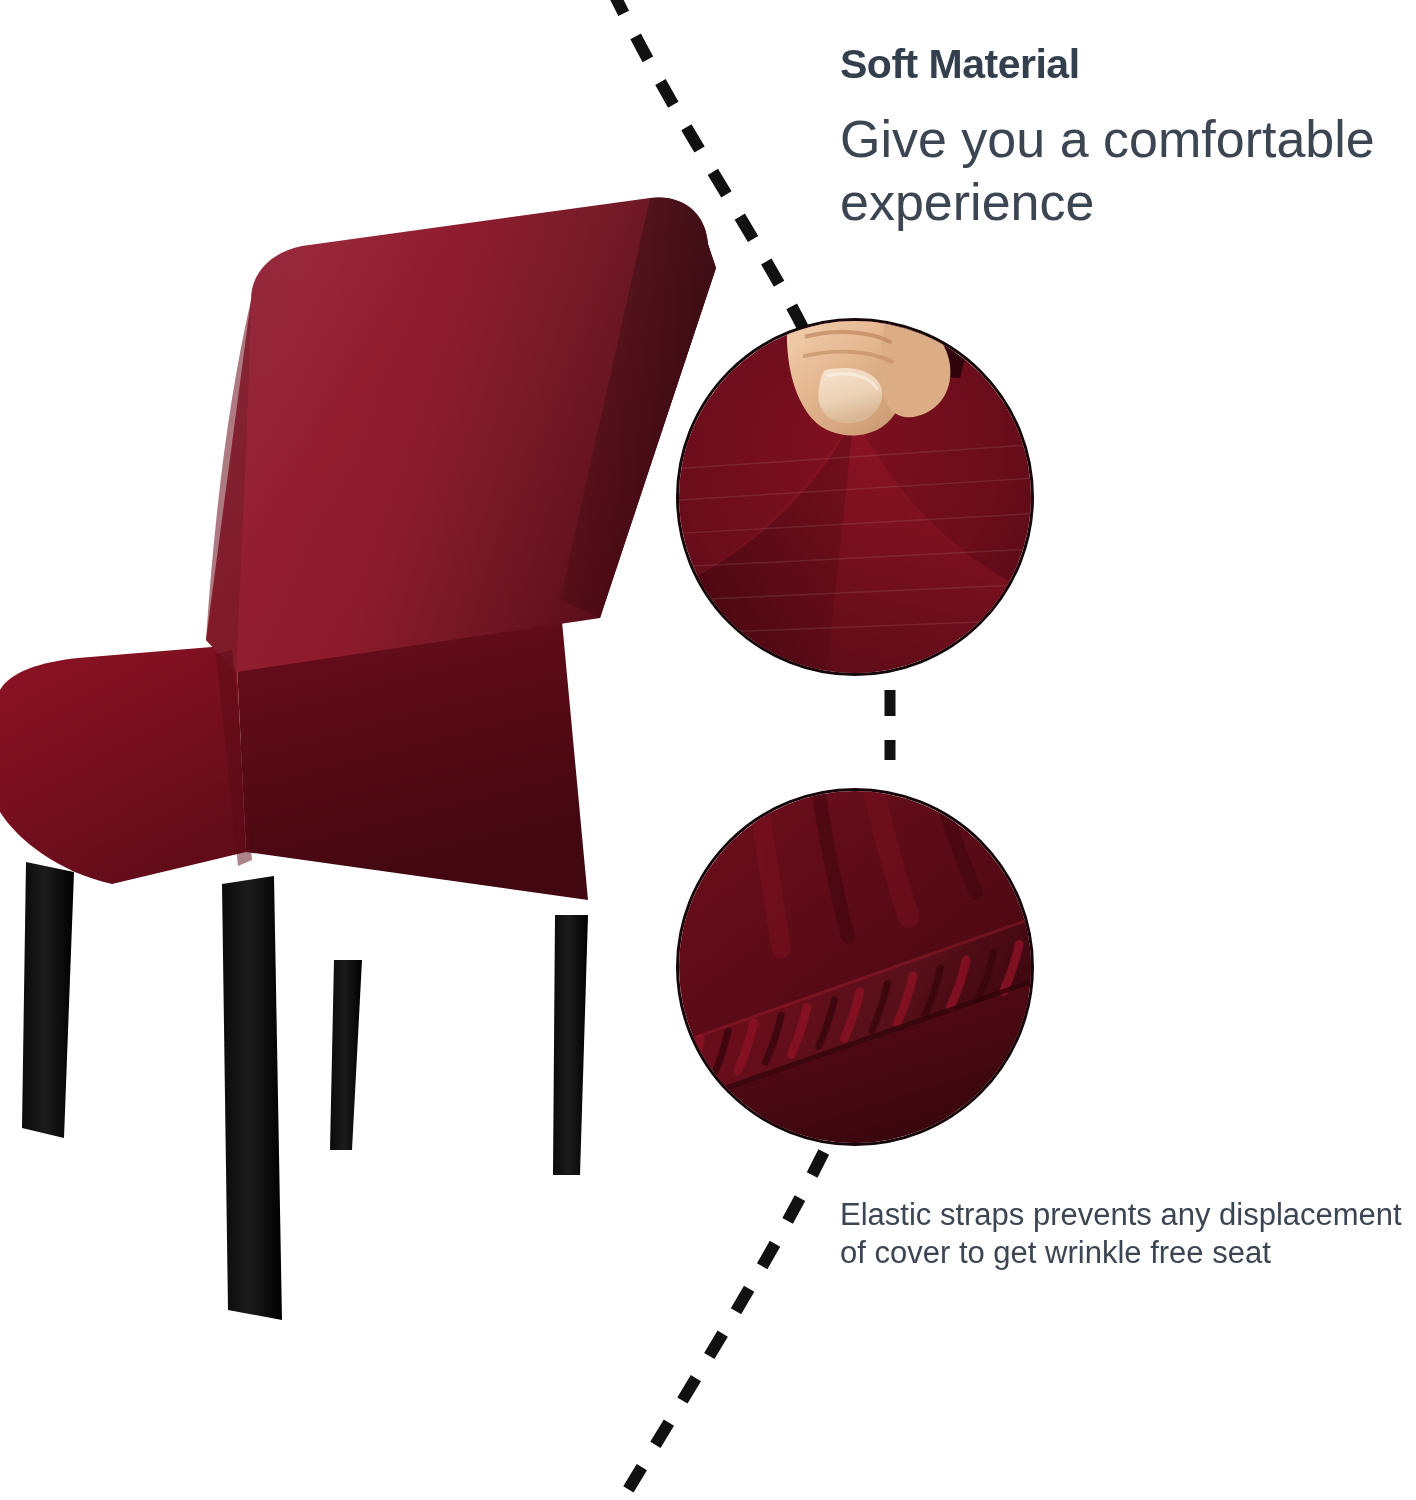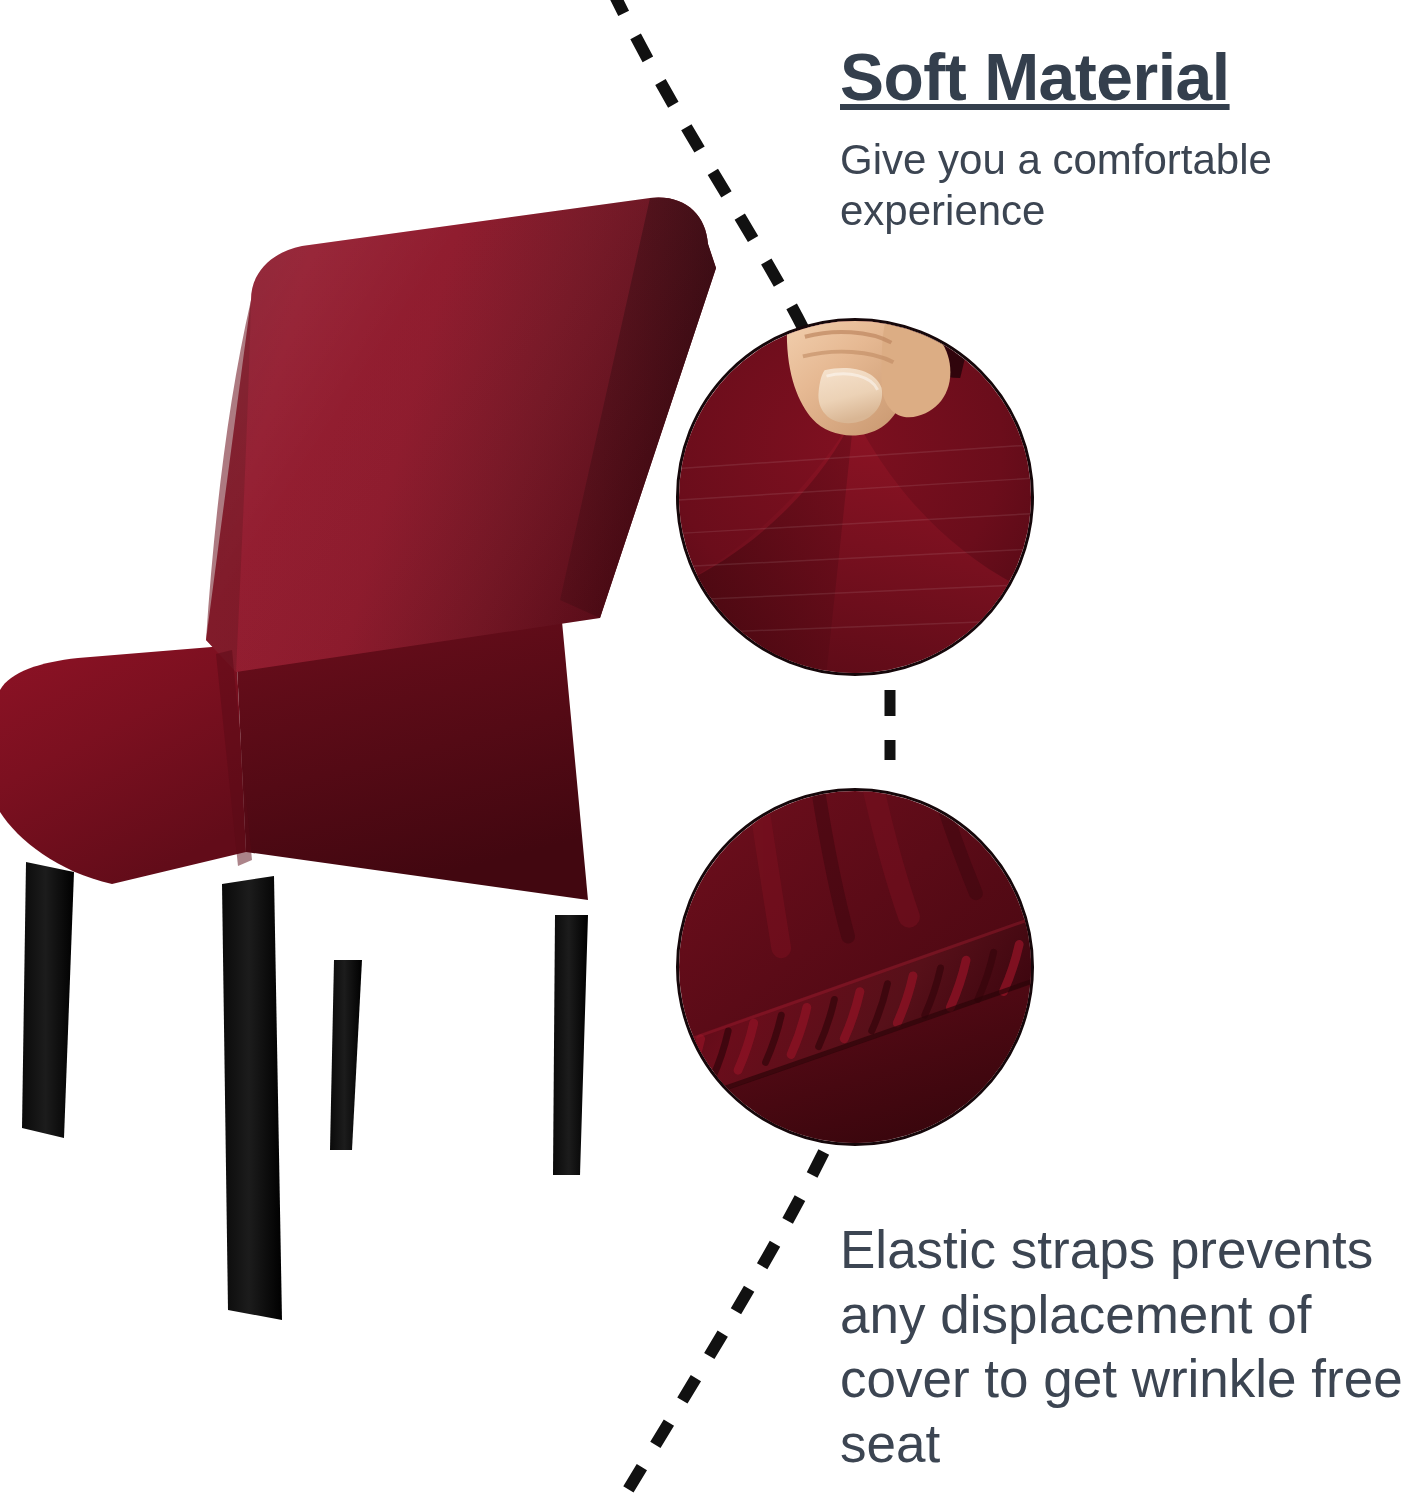--- a/index.html
+++ b/index.html
@@ -72,40 +72,39 @@
     width: 576px;
   }
   .block-bottom {
     left: 840px;
     top: 1182px;
     width: 576px;
   }
   .feature-heading {
     margin: 0;
     font-family: "Liberation Sans", sans-serif;
-    font-size: 66px;
+    font-size: 41px;
     font-weight: bold;
     line-height: 1.08;
     letter-spacing: -0.5px;
     color: #343f4d;
     white-space: nowrap;
-    text-decoration: underline;
   }
   .feature-body {
     margin: 0;
     margin-top: 22px;
     font-family: "Liberation Sans", sans-serif;
-    font-size: 42px;
+    font-size: 52px;
     font-weight: normal;
     line-height: 1.20;
     color: #3c4552;
   }
   .block-bottom .feature-body {
-    margin-top: 36px;
-    font-size: 53px;
+    margin-top: 14px;
+    font-size: 31px;
     line-height: 1.22;
   }
 </style>
 </head>
 <body>
 
 <div id="page">
 
   <div class="chair-photo">
     <svg width="720" height="1360" viewBox="0 0 720 1360" xmlns="http://www.w3.org/2000/svg">

